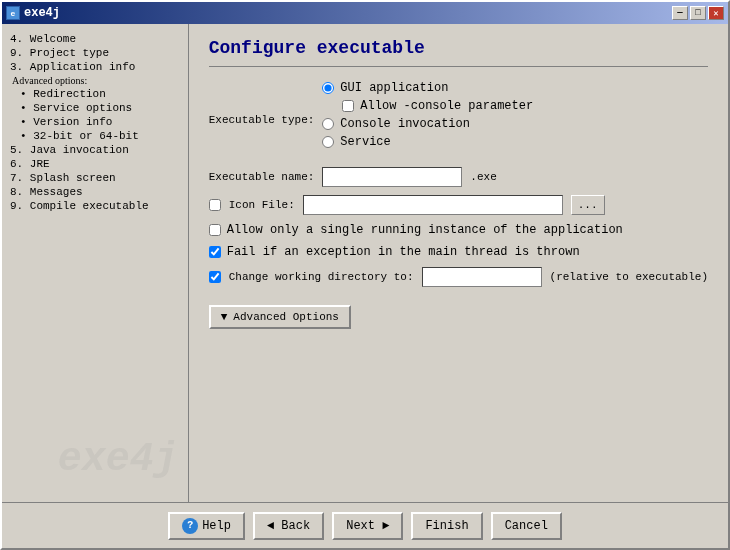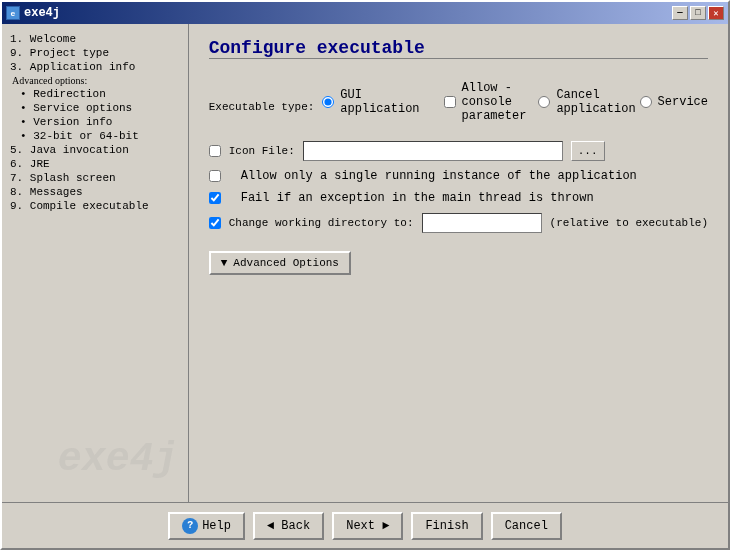--- a/index.html
+++ b/index.html
@@ -114,36 +114,37 @@
       padding: 14px 20px;
       background: #d4d0c8;
       display: flex;
       flex-direction: column;
     }
     .main-title {
       font-size: 18px;
       font-weight: bold;
       color: #000080;
       border-bottom: 1px solid #808080;
-      margin-bottom: 22px;
+      padding-bottom: 8px;
+      margin-bottom: 14px;
       font-family: 'Courier New', Courier, monospace;
     }
     .form-row {
       display: flex;
       align-items: center;
       margin-bottom: 8px;
       gap: 8px;
     }
     .form-label {
       font-size: 11px;
       white-space: nowrap;
     }
     .radio-group {
       display: flex;
-      flex-direction: row;
+      flex-direction: column;
       gap: 6px;
       margin-bottom: 10px;
     }
     .radio-row {
       display: flex;
       align-items: center;
       gap: 6px;
     }
     .radio-input {
       width: 12px;
@@ -175,21 +176,21 @@
       border: 1px solid #ffffff;
       border-right-color: #808080;
       border-bottom-color: #808080;
       font-size: 11px;
       cursor: pointer;
       font-family: 'Courier New', Courier, monospace;
     }
     .checkbox-row {
       display: flex;
       align-items: center;
-      gap: 20px;
+      gap: 6px;
       margin-bottom: 8px;
     }
     .adv-btn {
       display: flex;
       align-items: center;
       gap: 6px;
       padding: 4px 10px;
       background: #d4d0c8;
       border: 2px solid #ffffff;
       border-right-color: #808080;
@@ -261,21 +262,21 @@
       <div class="tb-btn">—</div>
       <div class="tb-btn">□</div>
       <div class="tb-btn close-btn">✕</div>
     </div>
   </div>
 
   <div class="window-body">
 
     <div class="sidebar">
       <div class="sidebar-item">
-        <span>1.  Welcome</span>
+        <span>4.  Welcome</span>
       </div>
       <div class="sidebar-item">
         <span>9.  Project type</span>
       </div>
       <div class="sidebar-item">
         <span>3.  Application info</span>
       </div>
       <div class="sidebar-item indent-sub" style="font-size:10px;padding-left:4px;">
         <span>Advanced options:</span>
       </div>
@@ -318,29 +319,34 @@
           <div class="radio-row">
             <input type="radio" name="exe-type" class="radio-input" checked="" style="">
             <span>GUI application</span>
           </div>
           <div class="radio-row" style="padding-left:20px;">
             <input type="checkbox" class="checkbox-input" style="">
             <span>Allow -console parameter</span>
           </div>
           <div class="radio-row">
             <input type="radio" name="exe-type" class="radio-input" style="">
-            <span>Cancel application</span>
+            <span>Console invocation</span>
           </div>
           <div class="radio-row">
             <input type="radio" name="exe-type" class="radio-input" style="">
             <span>Service</span>
           </div>
         </div>
       </div>
 
+      <div class="form-row">
+        <span class="form-label">Executable name:</span>
+        <input type="text" class="text-input" style="width: 140px;" value="">
+        <span class="exe-suffix">.exe</span>
+      </div>
 
       <div class="form-row">
         <input type="checkbox" class="checkbox-input" style="">
         <span class="form-label">Icon File:</span>
         <input type="text" class="text-input" style="width: 260px;" value="">
         <button class="browse-btn">...</button>
       </div>
 
       <div class="checkbox-row">
         <input type="checkbox" class="checkbox-input" style="">

